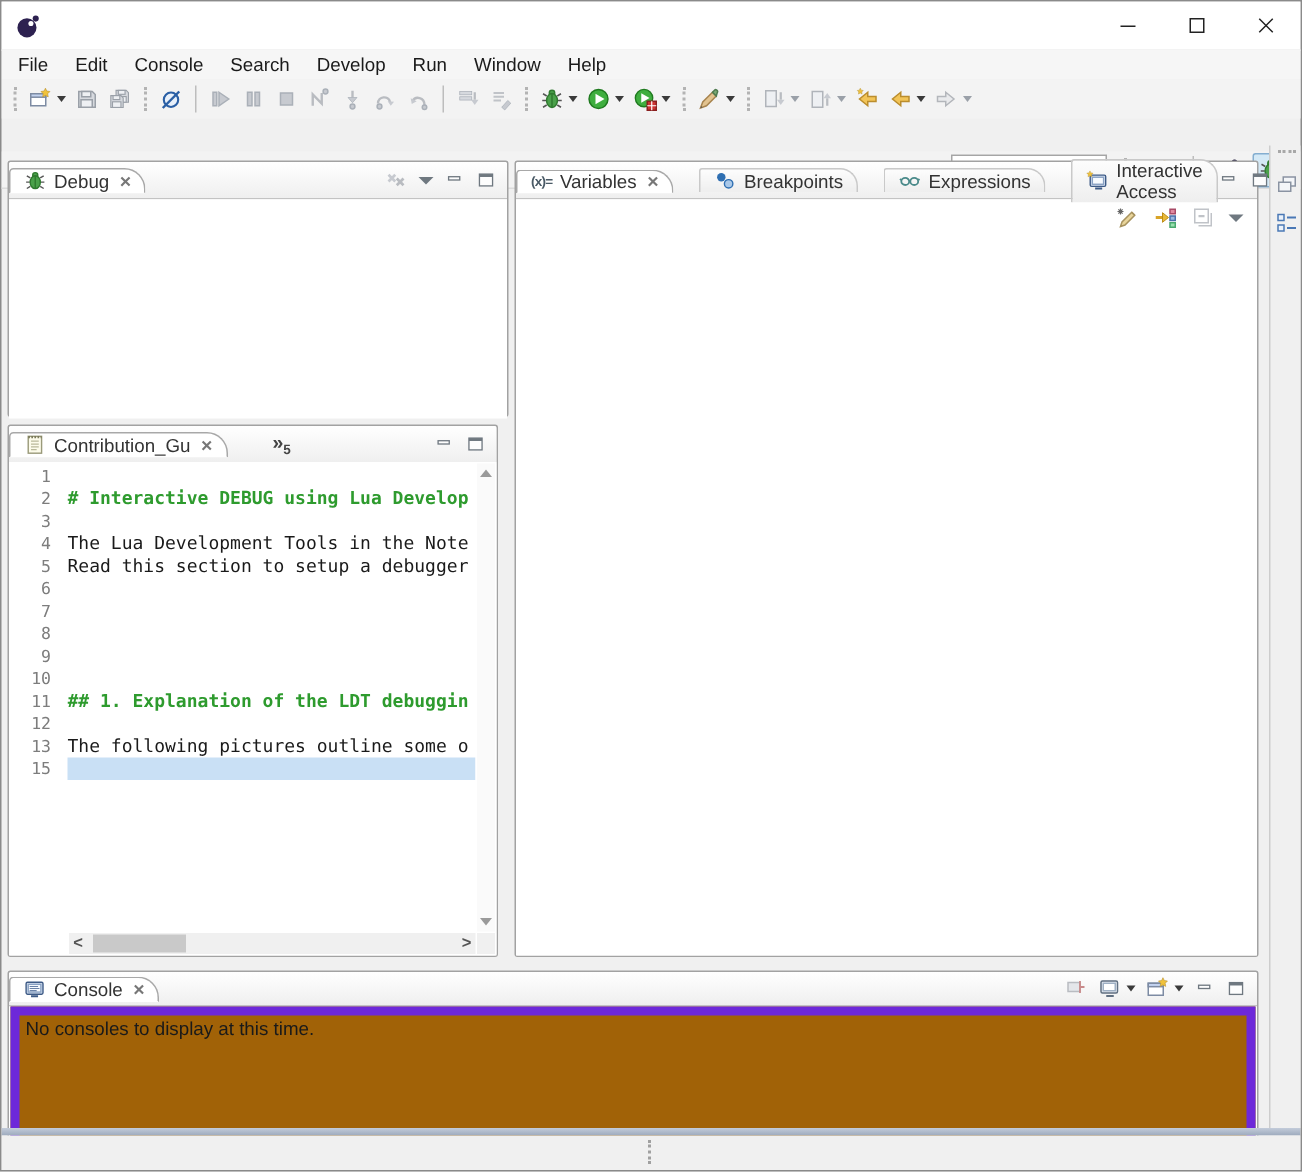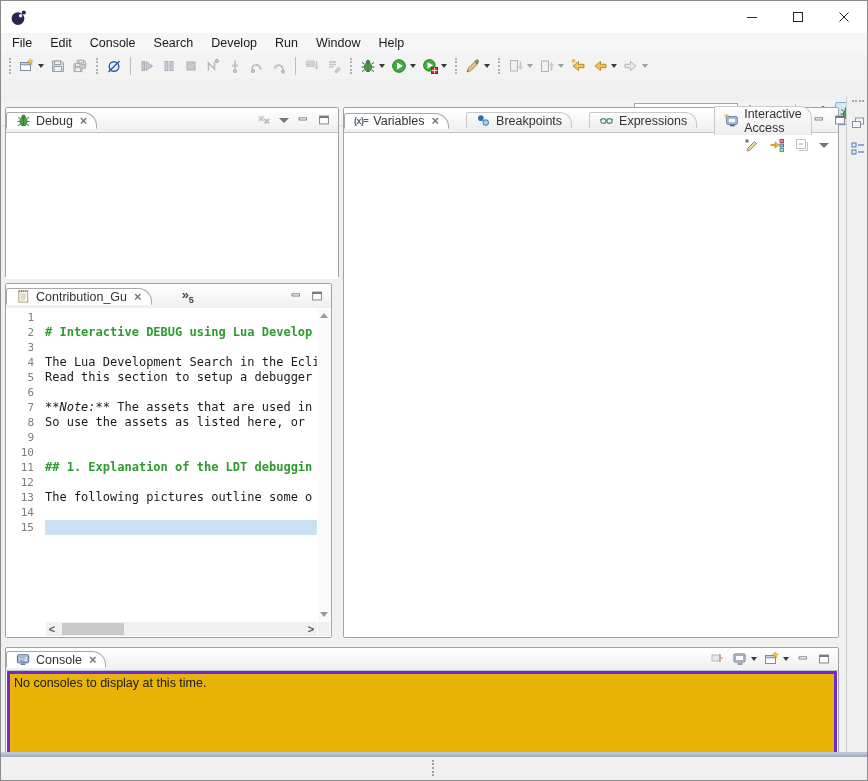--- a/index.html
+++ b/index.html
@@ -72,22 +72,22 @@
   .vscroll .tri-down{position:absolute;bottom:4px;left:2px;}
   .tri-up{width:0;height:0;border-left:4px solid transparent;border-right:4px solid transparent;border-bottom:5px solid #9a9a9a;}
   .tri-down{width:0;height:0;border-left:4px solid transparent;border-right:4px solid transparent;border-top:5px solid #9a9a9a;}
   .hscroll{position:absolute;left:40px;right:14px;bottom:1px;height:14px;background:#f0f0f0;
     display:flex;align-items:center;}
   .hs-arrow{width:12px;text-align:center;font-size:11px;font-weight:bold;color:#555;line-height:14px;flex:none;}
   .hs-track{flex:1;position:relative;height:100%;}
   .hs-thumb{position:absolute;left:4px;top:1px;width:62px;height:12px;background:#c9c9c9;}
   .corner{position:absolute;right:1px;bottom:1px;width:12px;height:14px;background:#f0f0f0;}
   
-  .console-body{position:absolute;left:1px;right:1px;top:23px;bottom:1px;background:#eab308;
-    border:3px solid #6d28d9;box-sizing:border-box;}
+  .console-body{position:absolute;left:1px;right:1px;top:23px;bottom:1px;background:#a16207;
+    border:6px solid #6d28d9;box-sizing:border-box;}
   .console-msg{display:block;padding:2px 4px;font-size:12.5px;color:#1a1a1a;}
   
   .side-strip{position:absolute;left:845px;top:96px;width:22px;height:655px;background:#f0f0f0;
     border-left:1px solid #cdcdcd;display:flex;flex-direction:column;align-items:center;}
   .strip-dots{width:12px;height:3px;margin-top:3px;border-top:2px dotted #a8a8a8;}
   .strip-btn{margin-top:10px;display:flex;}
   .bottom-sash{position:absolute;left:0;top:751px;width:100%;height:5px;
     background:linear-gradient(#c3ccda,#9daabd);}
   .statusbar{position:absolute;left:0;top:756px;width:100%;height:25px;background:#f0f0f0;
     display:flex;justify-content:center;}
@@ -546,61 +546,55 @@
         <div class="ed-line">
           <span class="ln">2</span>
           <span class="code"><span class="seg-h"># Interactive DEBUG using Lua Develop</span></span>
         </div>
         <div class="ed-line">
           <span class="ln">3</span>
           <span class="code"></span>
         </div>
         <div class="ed-line">
           <span class="ln">4</span>
-          <span class="code"><span class="seg-p">The Lua Development Search in the Ecli</span></span>
+          <span class="code"><span class="seg-p">The Lua Development Tools in the Note</span></span>
         </div>
         <div class="ed-line">
           <span class="ln">5</span>
           <span class="code"><span class="seg-p">Read this section to setup a debugger</span></span>
         </div>
         <div class="ed-line">
           <span class="ln">6</span>
           <span class="code"></span>
         </div>
         <div class="ed-line">
           <span class="ln">7</span>
-          <span class="code"><span class="seg-i">**Note:**</span><span class="seg-p"> The assets that are used in</span></span>
         </div>
         <div class="ed-line">
           <span class="ln">8</span>
-          <span class="code"><span class="seg-p">So use the assets as listed here, or </span></span>
         </div>
         <div class="ed-line">
           <span class="ln">9</span>
           <span class="code"></span>
         </div>
         <div class="ed-line">
           <span class="ln">10</span>
           <span class="code"></span>
         </div>
         <div class="ed-line">
           <span class="ln">11</span>
           <span class="code"><span class="seg-h">## 1. Explanation of the LDT debuggin</span></span>
         </div>
         <div class="ed-line">
           <span class="ln">12</span>
           <span class="code"></span>
         </div>
         <div class="ed-line">
           <span class="ln">13</span>
           <span class="code"><span class="seg-p">The following pictures outline some o</span></span>
-        </div>
-        <div class="ed-line">
-          <span class="ln">14</span>
-          <span class="code"></span>
         </div>
         <div class="ed-line selected">
           <span class="ln">15</span>
           <span class="code"></span>
         </div>
       </div>
     <div class="vscroll">
       <span class="tri-up"></span>
       <span class="tri-down"></span>
     </div>

